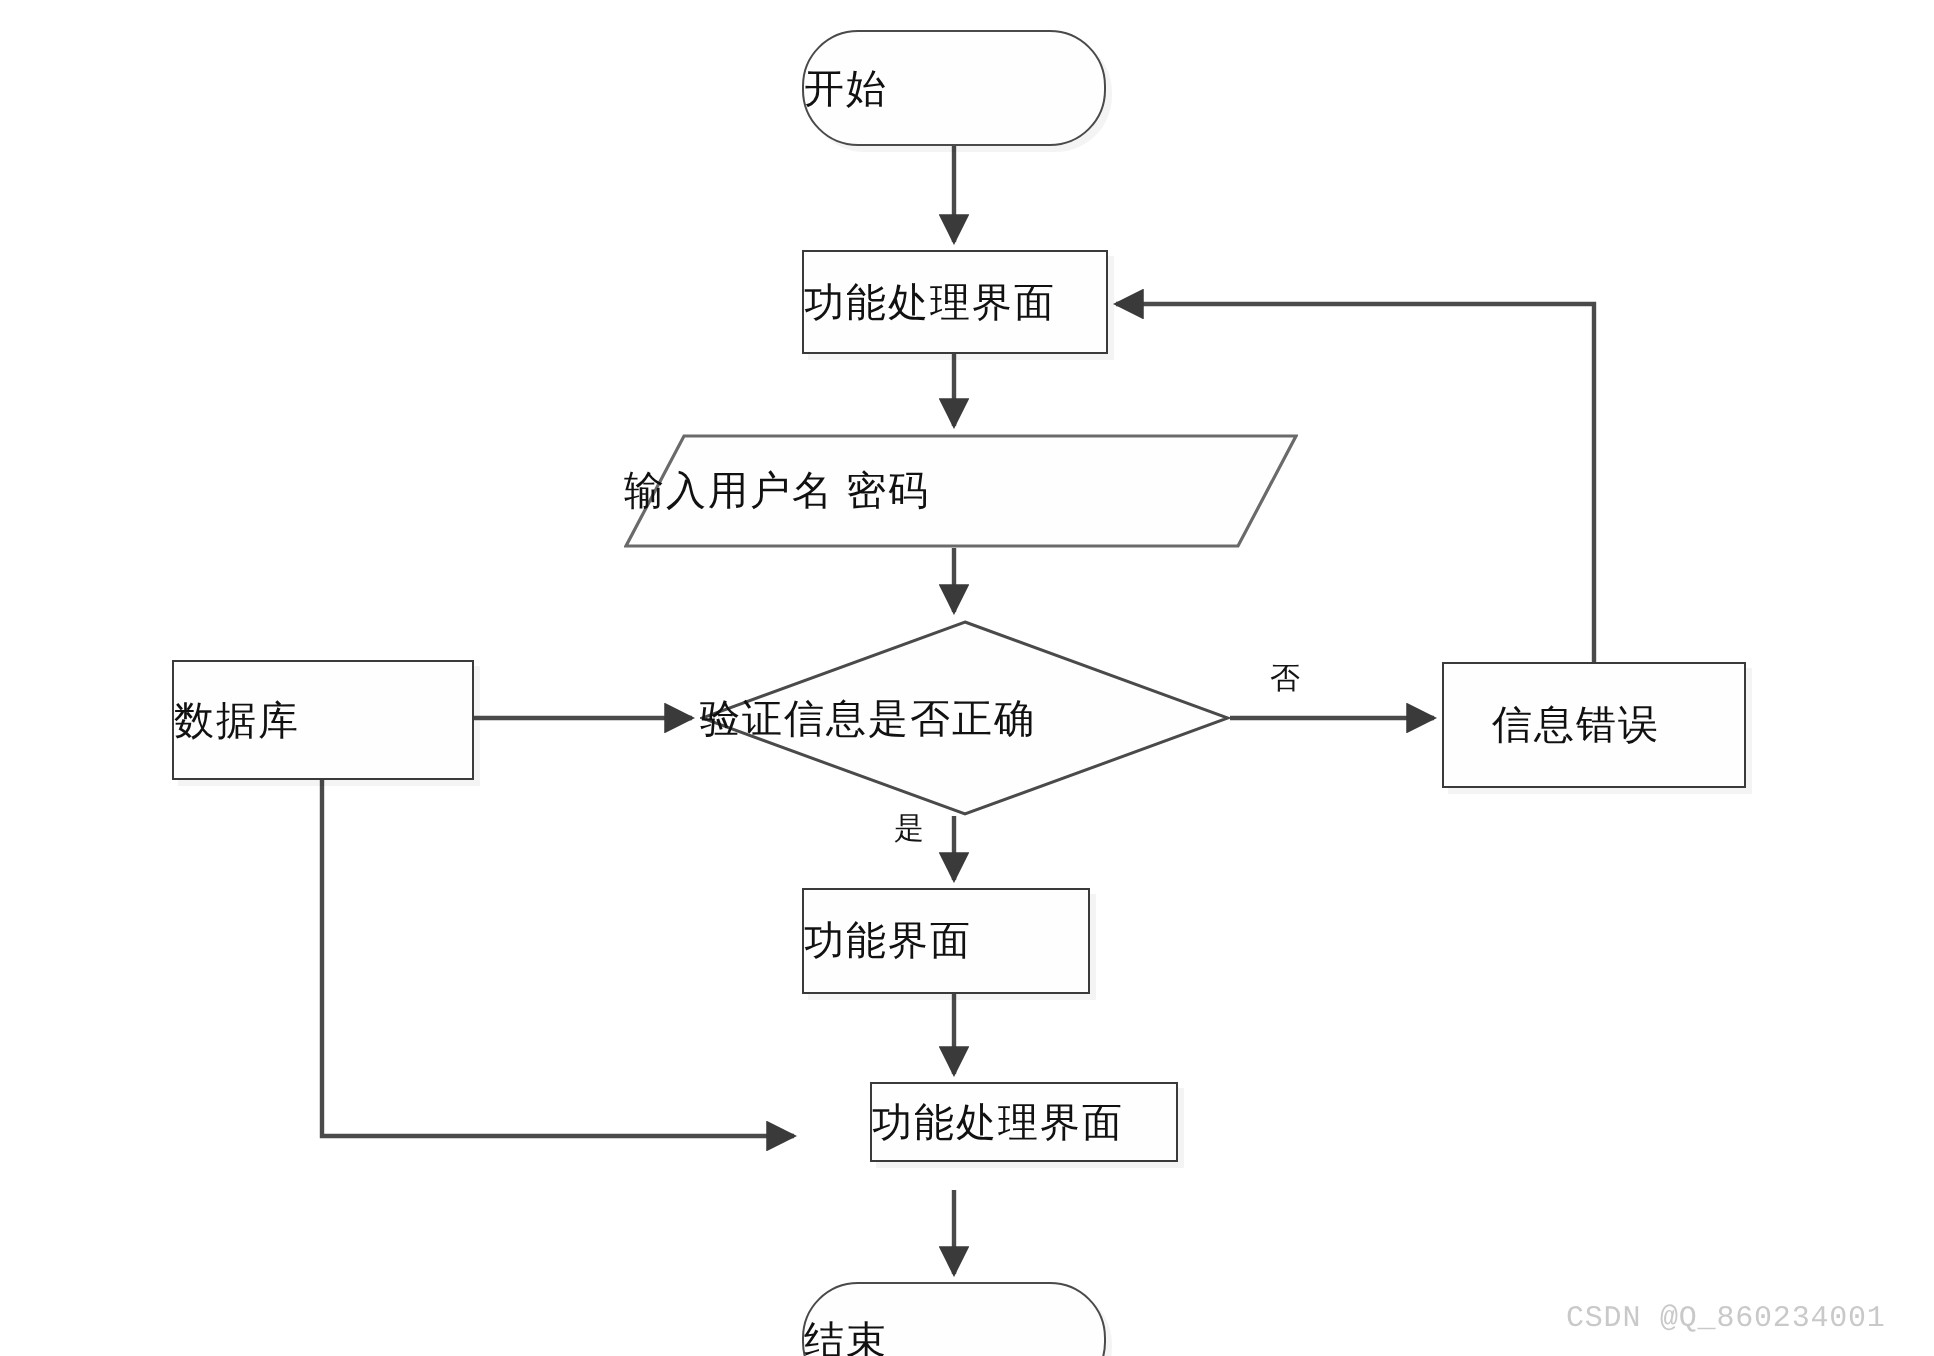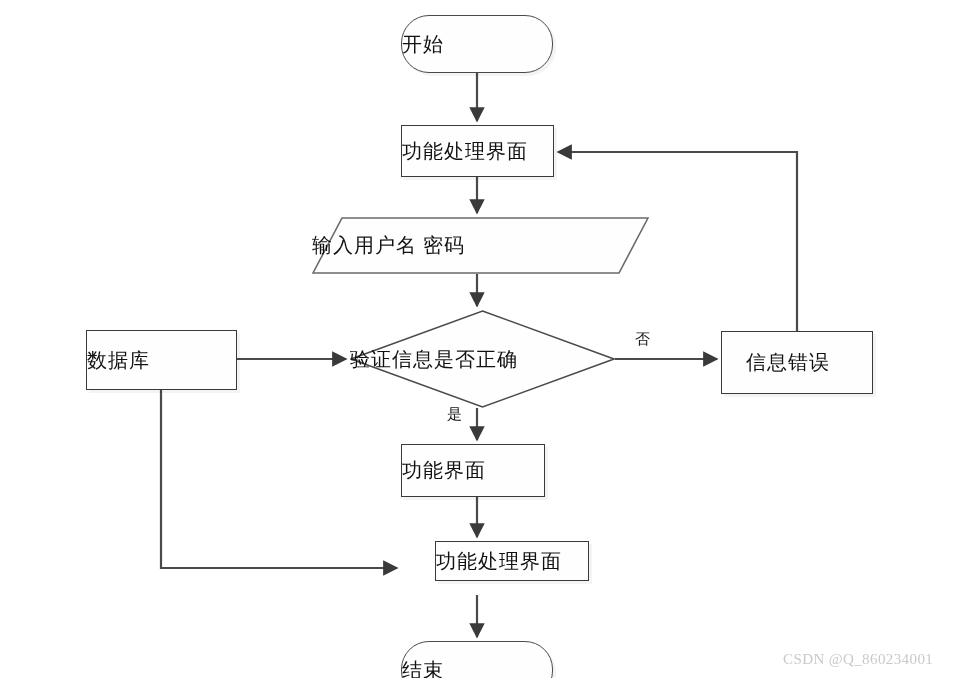--- a/index.html
+++ b/index.html
@@ -74,21 +74,21 @@
   }
   .edge-label {
     position: absolute;
     font-size: 15px;
     color: #141414;
     font-family: "Liberation Serif", "DejaVu Serif", serif;
     white-space: nowrap;
   }
   .watermark {
     position: absolute;
-    font-family: Liberation Serif, serif;
+    font-family: Liberation Mono, monospace;
     font-size: 15px;
     color: #c9c9c9;
     letter-spacing: 0.4px;
     white-space: nowrap;
   }
 </style>
 </head>
 <body>
 
 <div id="canvas">

